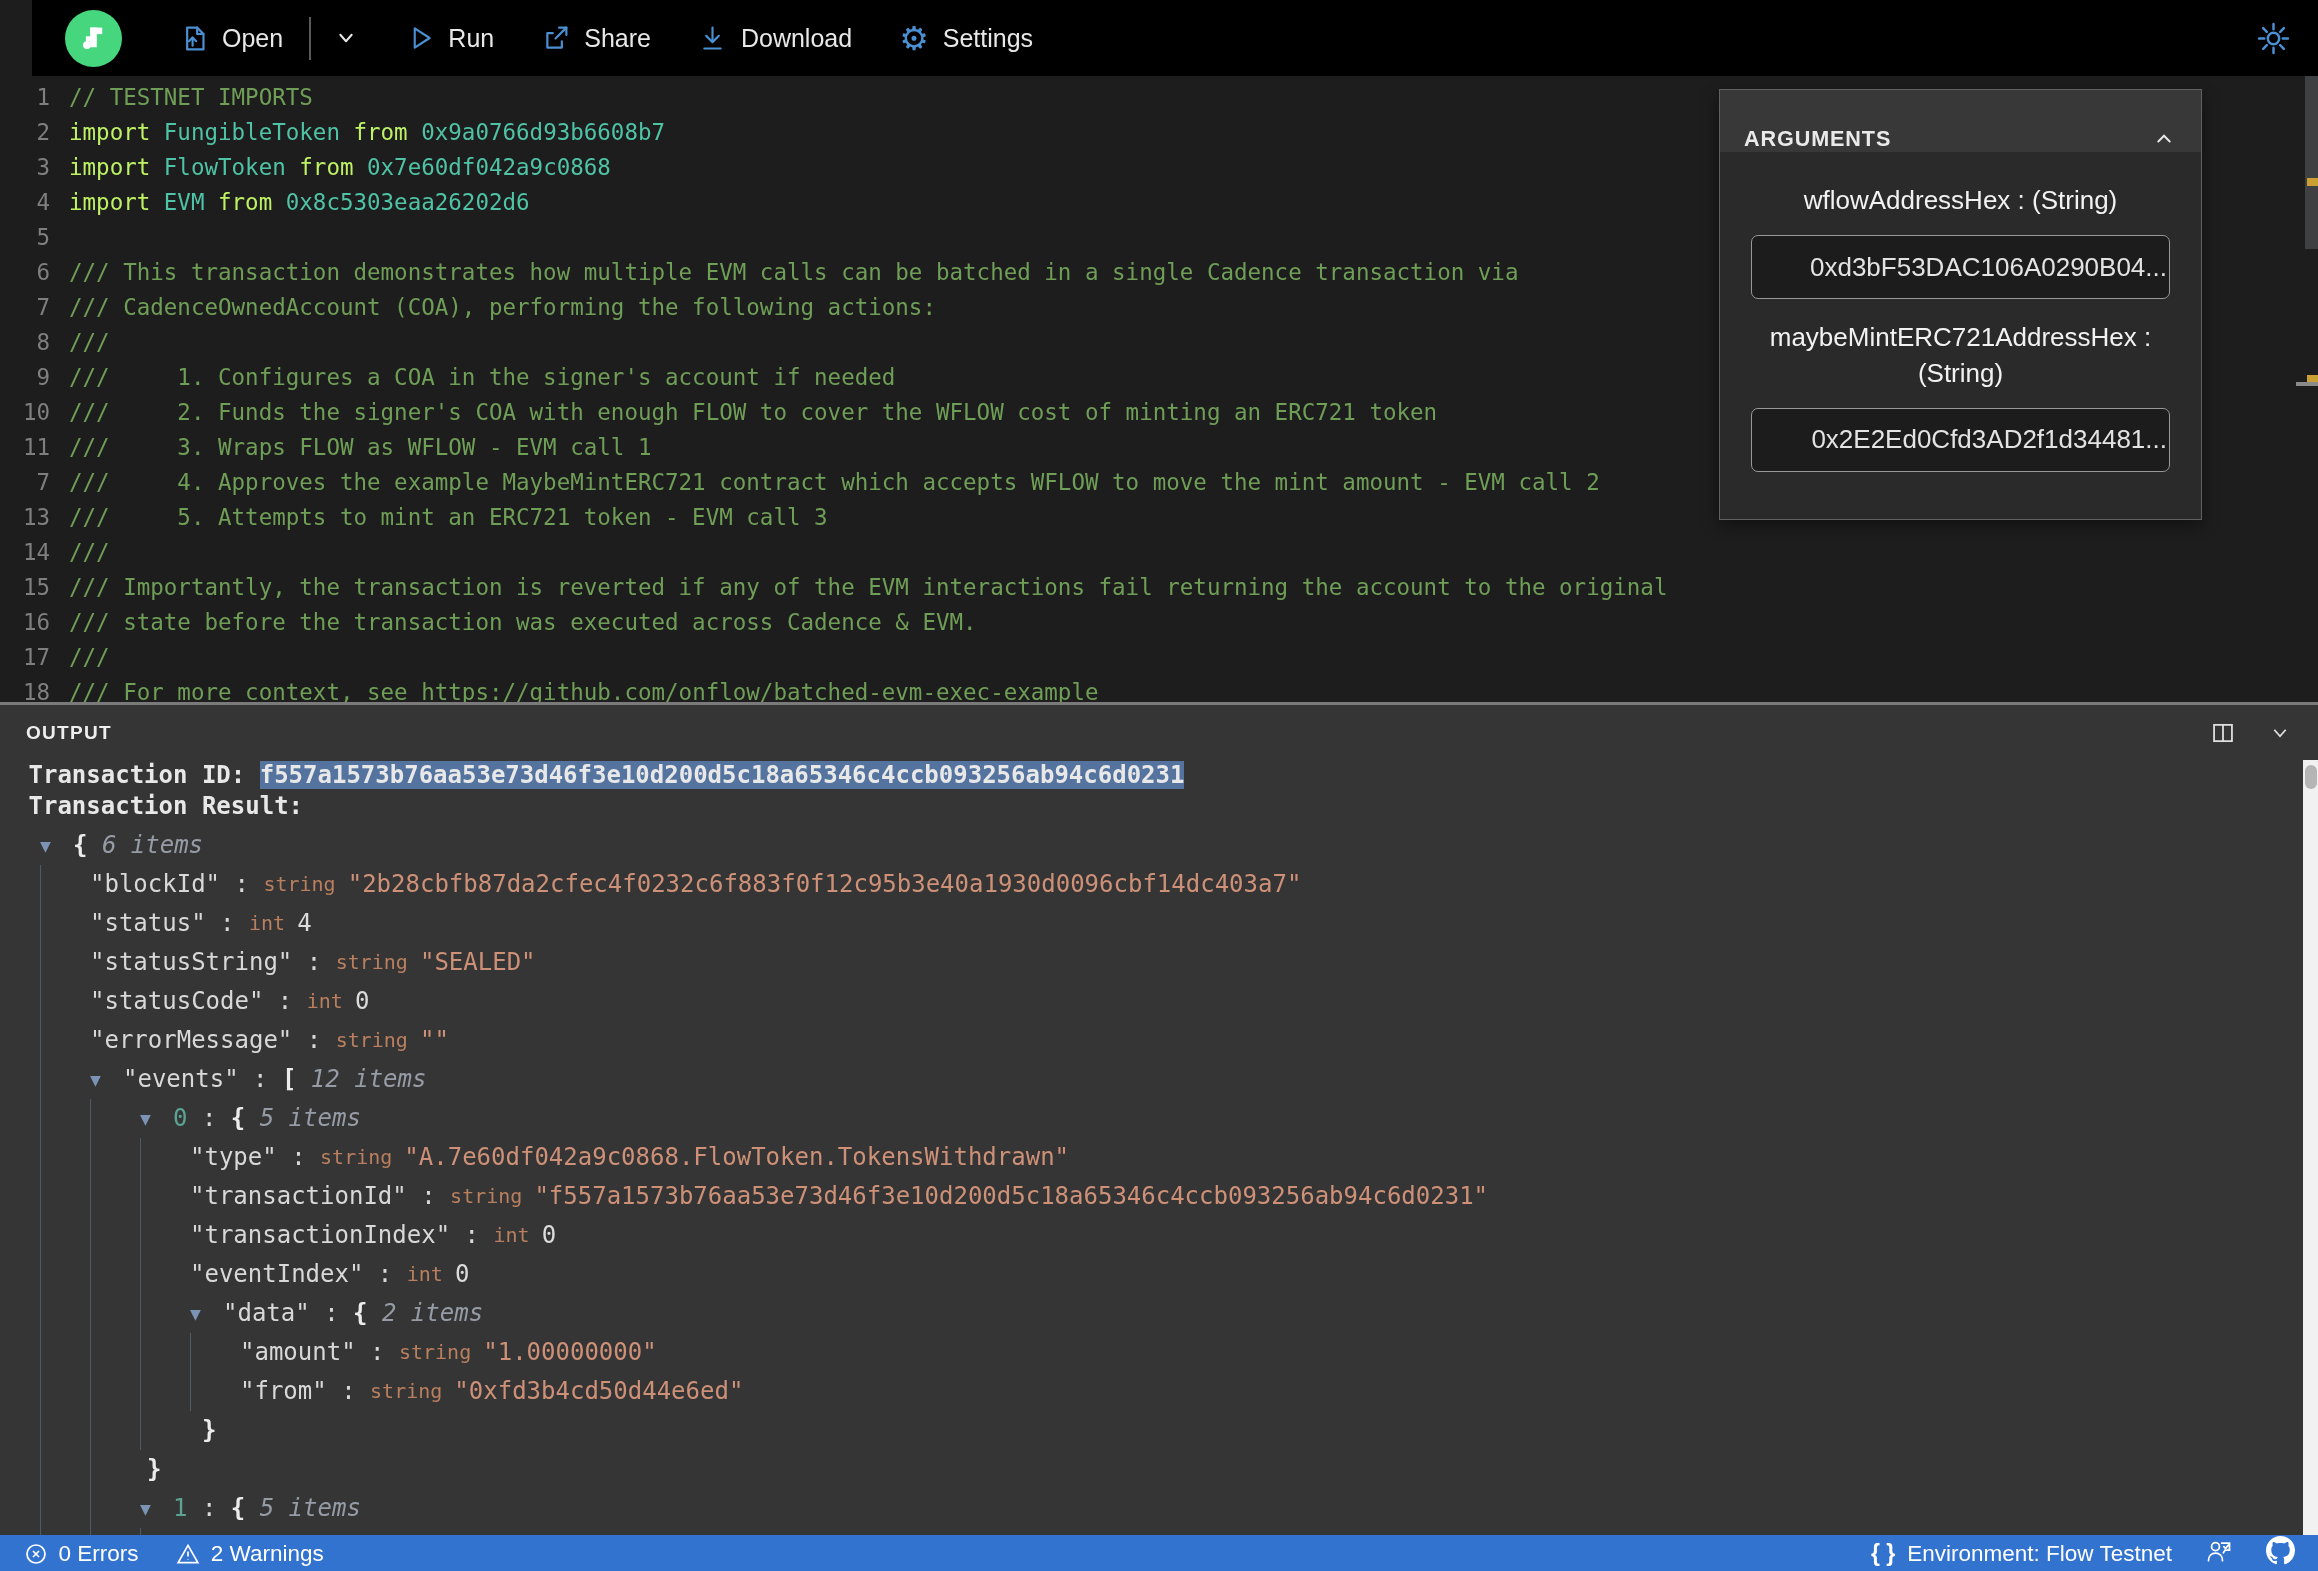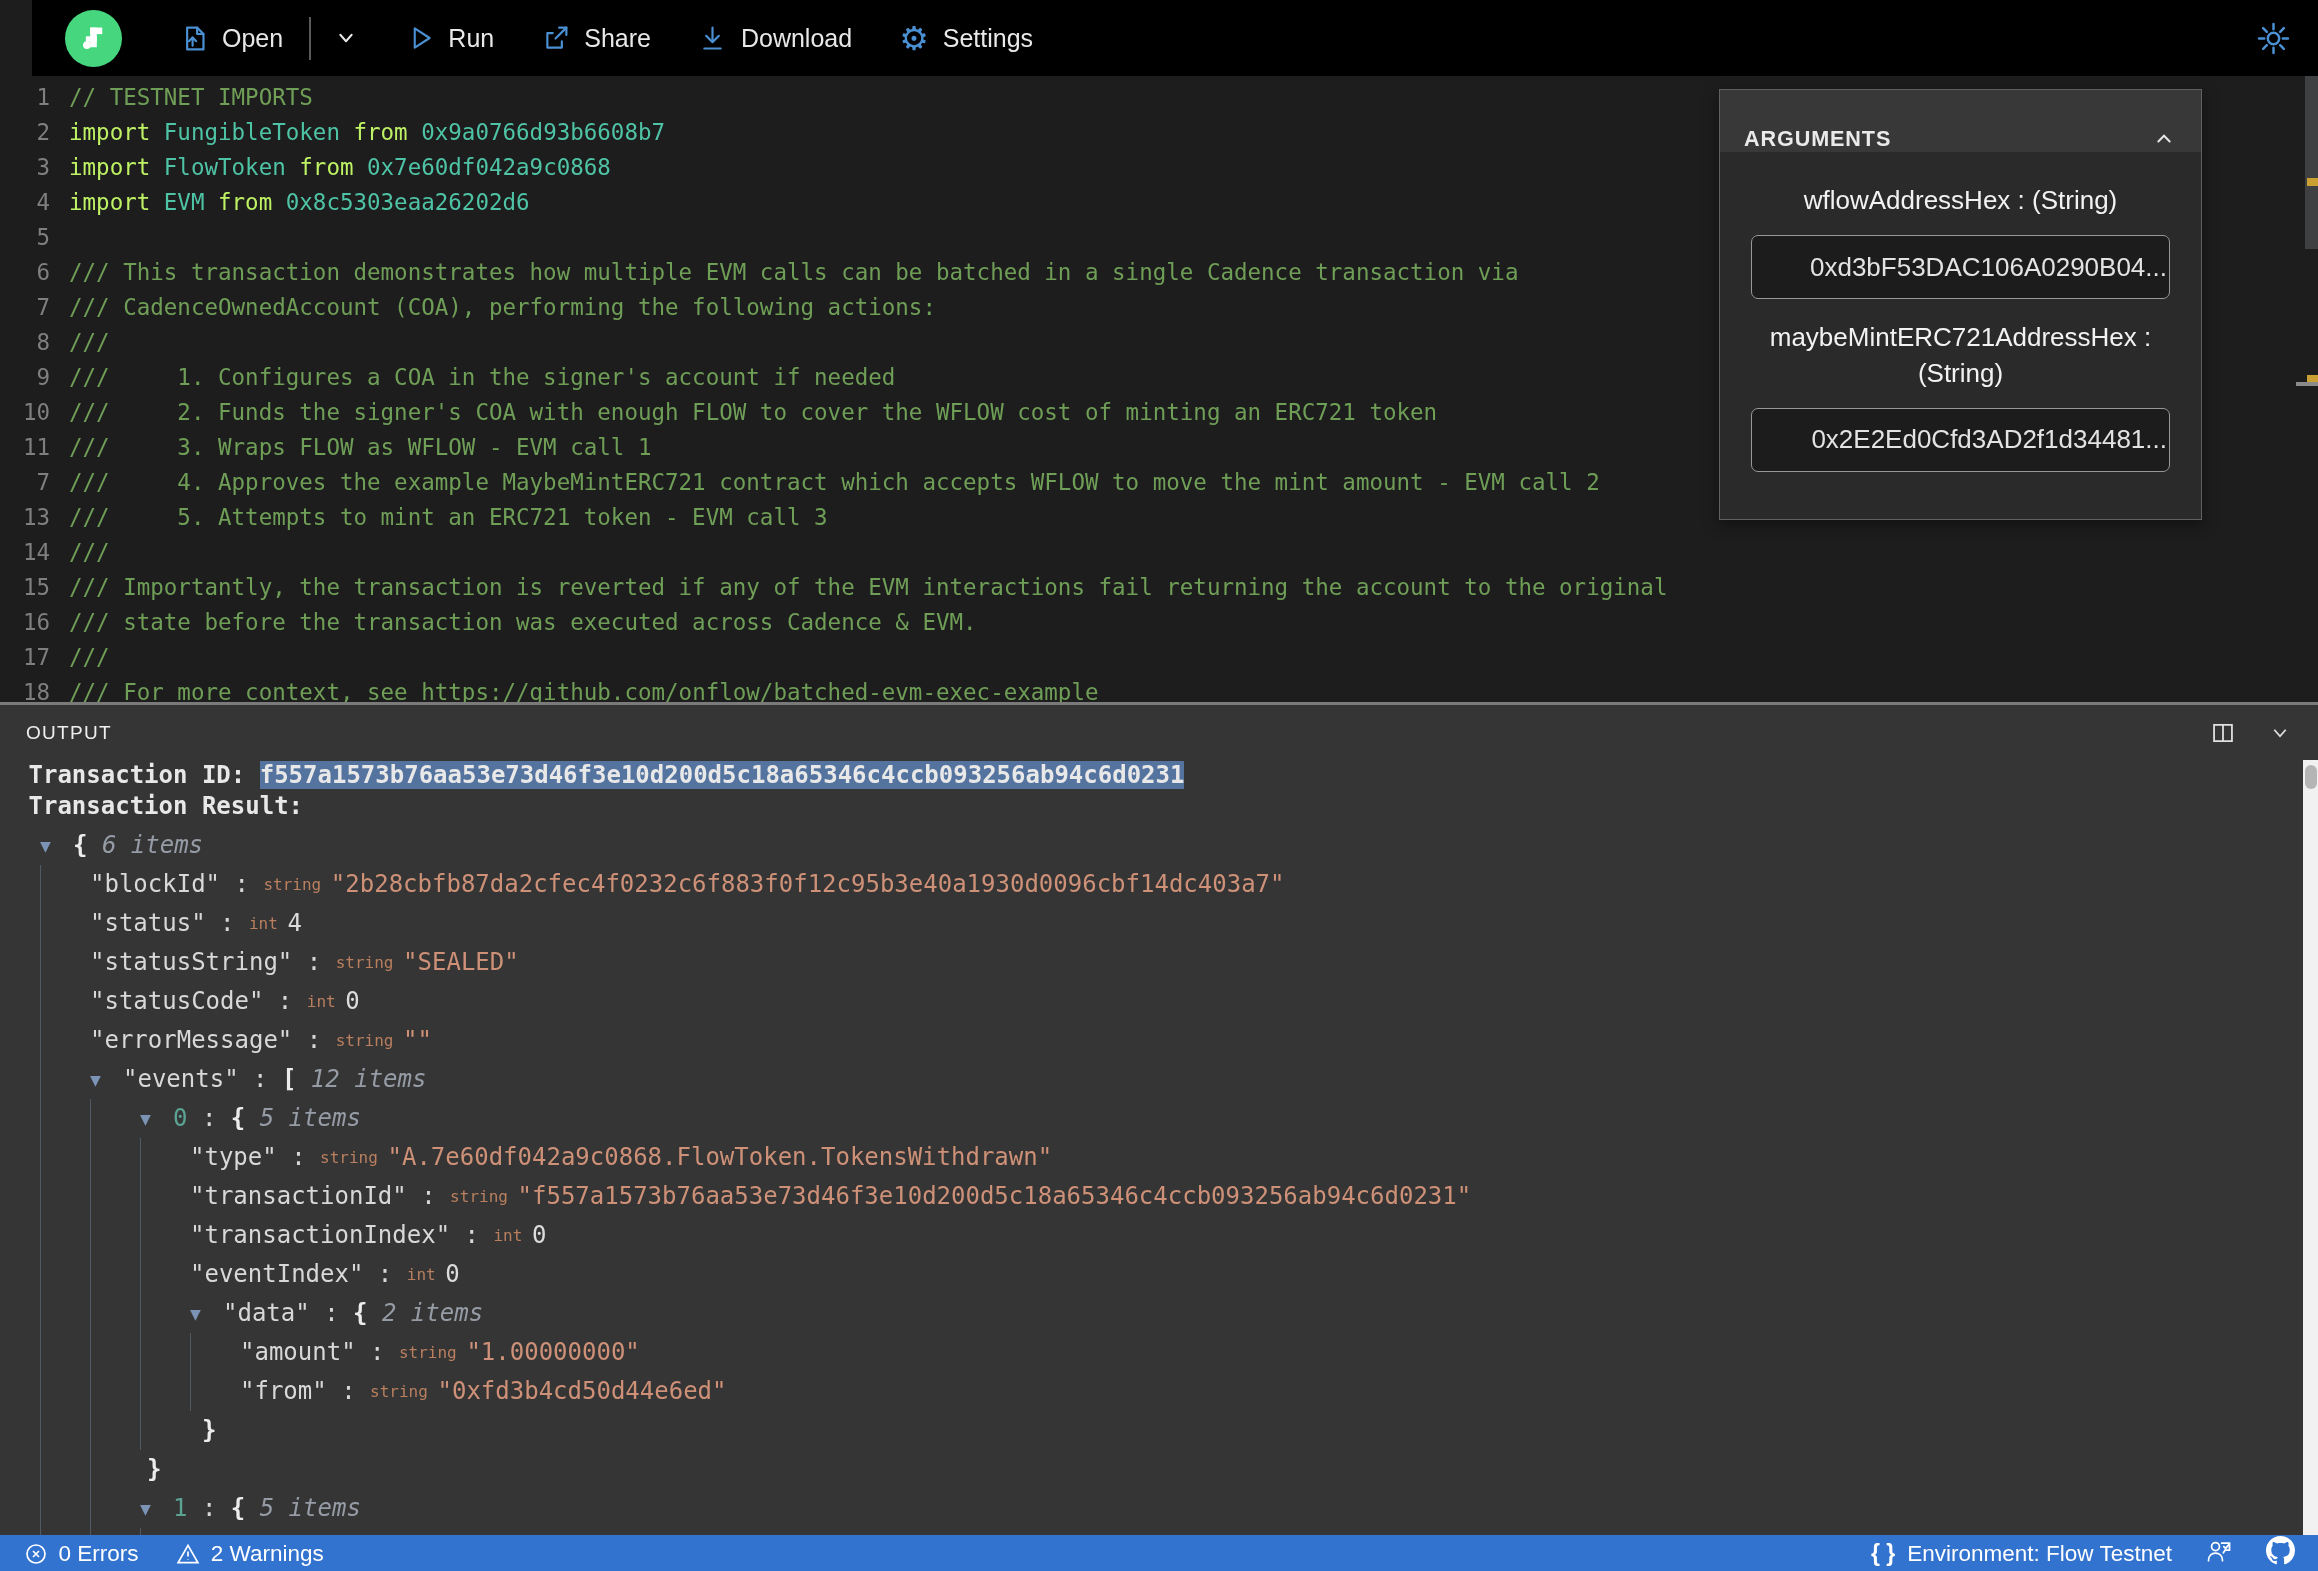--- a/index.html
+++ b/index.html
@@ -41,34 +41,34 @@
   .args-body{padding:22.5px 31px 26px;}
   .arg-label{color:#f2f2f2;font-size:26px;margin:8.6px 1.7px 17.3px;line-height:1.35;text-align:center;}
   .arg-input{display:block;width:100%;box-sizing:border-box;height:64px;background:#1c1c1c;border:1.7px solid #989898;border-radius:7px;color:#e3e3e3;font-size:26px;font-family:"Liberation Sans",sans-serif;text-align:right;margin-bottom:21px;outline:none;}
 
   
   .divider{position:absolute;top:702px;left:0;right:0;height:2.6px;background:#7a7a7a;}
 
   
   .output{position:absolute;top:705px;left:0;right:0;bottom:37px;background:#353535;overflow:hidden;}
   .out-header{height:55px;display:flex;align-items:center;padding:0 26px;}
-  .out-title{color:#efefef;font-size:19px;font-weight:normal;letter-spacing:1.3px;flex:1;}
+  .out-title{color:#efefef;font-size:19px;font-weight:bold;letter-spacing:1.3px;flex:1;}
   .out-hicon{margin-left:31px;cursor:pointer;}
   .out-hicon svg{display:block;stroke:#e0e0e0;fill:none;stroke-width:2.2;}
   .out-content{position:absolute;top:55px;left:0;right:15.6px;bottom:0;overflow:hidden;font-family:"DejaVu Sans Mono",monospace;font-size:24px;color:#e8e8e8;}
   .tline{padding-left:28.5px;height:31px;line-height:31px;font-weight:bold;white-space:pre;}
   .hash-sel{background:#54739e;font-weight:bold;}
   .json-tree{margin-top:3.5px;}
   .json-line{display:flex;align-items:stretch;height:39px;line-height:39px;padding-left:40px;white-space:pre;}
   .guide{flex:none;width:49px;border-left:0.9px solid #505a66;}
   .tri{flex:none;width:33px;color:#7b93b5;font-size:18px;cursor:pointer;}
   .padsp{flex:none;}
   .tk-key{color:#d8d8d8;}
   .tk-pun{color:#d8d8d8;}
-  .tk-typ{color:#b97f5f;font-size:16px;}
+  .tk-typ{color:#b97f5f;font-size:20px;}
   .tk-str{color:#ce9178;}
   .tk-num{color:#dcdcdc;}
   .tk-brace{color:#ececec;font-weight:bold;}
   .tk-items{color:#969ca6;font-style:italic;}
   .tk-idx{color:#5ba392;}
   .out-scroll{position:absolute;top:55px;right:0;bottom:0;width:15.6px;background:#f1f1f1;}
   .out-thumb{position:absolute;top:5.2px;left:1.7px;right:1.7px;height:24px;background:#b5b5b5;border-radius:7.8px;}
 
   
   .statusbar{position:absolute;left:0;right:0;bottom:0;height:37px;background:#3273d0;display:flex;align-items:center;padding:0 24px;color:#fff;font-size:22.5px;}

